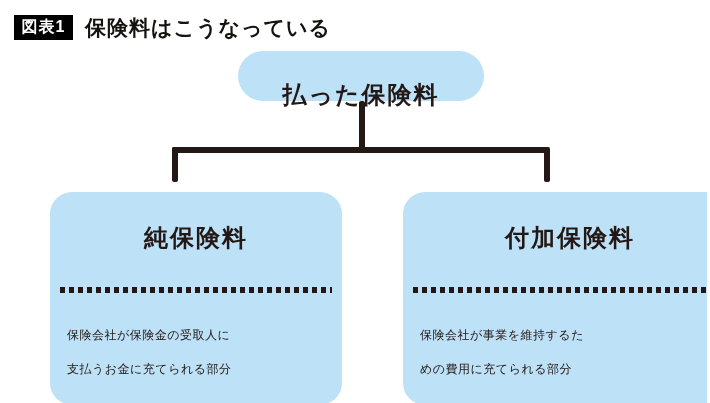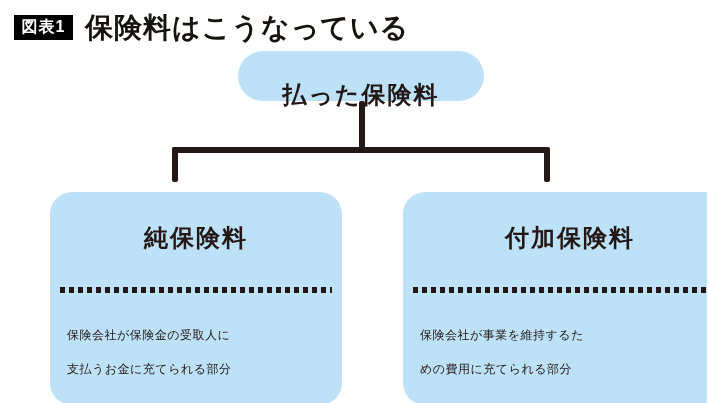--- a/index.html
+++ b/index.html
@@ -23,21 +23,21 @@
     position:absolute;left:5px;top:3px;
     display:flex;align-items:center;gap:9px;
   }
   .fig-tag{
     display:flex;align-items:center;justify-content:center;
     width:59px;height:25px;
     background:var(--tag-bg);color:var(--tag-text);
     font-size:16px;font-weight:bold;letter-spacing:1px;
   }
   .fig-title{
-    font-size:28px;font-weight:bold;color:#16130f;
+    font-size:21px;font-weight:bold;color:#16130f;
     letter-spacing:1px;line-height:25px;
   }
   
   .pill{
     position:absolute;left:232px;top:45px;
     width:246px;height:50px;border-radius:26px;
     background:var(--box-fill);
     display:flex;align-items:center;justify-content:center;
   }
   .pill-label{

